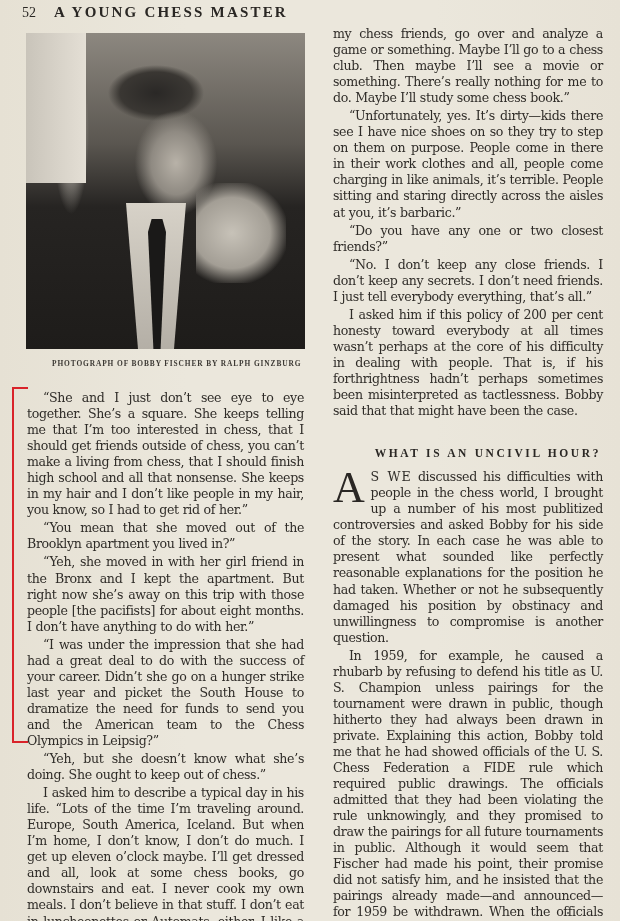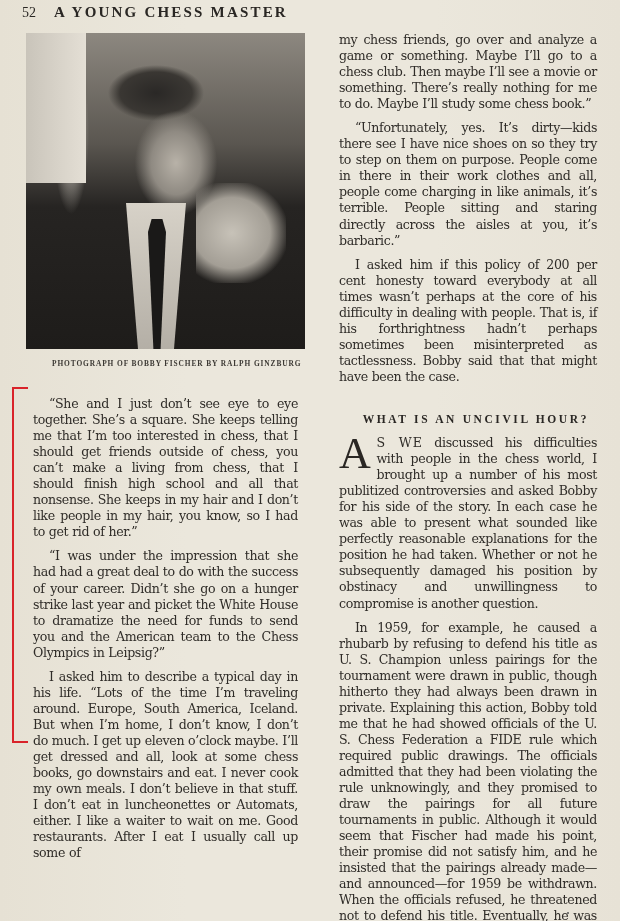--- a/index.html
+++ b/index.html
@@ -60,26 +60,26 @@
       border-left: 2.5px solid #d9232a;
       border-top: 2.5px solid #d9232a;
       border-bottom: 2.5px solid #d9232a;
     }
     .col {
       position: absolute; font-size: 12.6px; line-height: 16.05px;
       text-align: justify; color: #2f2c28;
       font-family: "DejaVu Serif", serif;
       letter-spacing: -0.35px; word-spacing: 0.2px;
     }
-    .col p { margin: 8px; text-indent: 16px; }
+    .col p { margin: 2px; text-indent: 16px; }
     .col p.noindent { text-indent: 0; }
     .col-left { left: 25px; top: 388px; width: 281px; }
     .col-right { left: 331px; top: 24px; width: 274px; }
     .section-head {
-      margin: 26px 16px 8px 0; text-align: right;
+      margin: 26px 4px 8px 0; text-align: right;
       font-family: "Liberation Serif", serif;
       font-size: 11.5px; font-weight: bold; letter-spacing: 2.6px; color: #2a2724;
       text-indent: 0;
     }
     .drop-para { text-indent: 0 !important; }
     .dropcap {
       float: left; font-family: "Liberation Serif", serif;
       font-size: 44px; line-height: 34px; margin: 2px 6px 0 0; color: #2a2724;
     }
     .smallcaps-lead { letter-spacing: 1px; }
@@ -100,27 +100,32 @@
     <div class="tie"></div>
     <div class="hand"></div>
   </div>
 
   <div class="caption">PHOTOGRAPH OF BOBBY FISCHER BY RALPH GINZBURG</div>
 
   <div class="bracket"></div>
 
   <div class="col col-left">
     <p>“She and I just don’t see eye to eye together. She’s a square. She keeps telling me that I’m too interested in chess, that I should get friends outside of chess, you can’t make a living from chess, that I should finish high school and all that nonsense. She keeps in my hair and I don’t like people in my hair, you know, so I had to get rid of her.”</p>
-    <p>“I was under the impression that she had had a great deal to do with the success of your career. Didn’t she go on a hunger strike last year and picket the White House to dramatize the need for funds to send you and the American team to the Chess Olympics in Leipsig?”</p>
+    <p>“You mean that she moved out of the Brooklyn apartment you lived in?”</p>
+    <p>“Yeh, she moved in with her girl friend in the Bronx and I kept the apartment. But right now she’s away on this trip with those people [the pacifists] for about eight months. I don’t have anything to do with her.”</p>
+    <p>“I was under the impression that she had had a great deal to do with the success of your career. Didn’t she go on a hunger strike last year and picket the South House to dramatize the need for funds to send you and the American team to the Chess Olympics in Leipsig?”</p>
+    <p>“Yeh, but she doesn’t know what she’s doing. She ought to keep out of chess.”</p>
     <p>I asked him to describe a typical day in his life. “Lots of the time I’m traveling around. Europe, South America, Iceland. But when I’m home, I don’t know, I don’t do much. I get up eleven o’clock maybe. I’ll get dressed and all, look at some chess books, go downstairs and eat. I never cook my own meals. I don’t believe in that stuff. I don’t eat in luncheonettes or Automats, either. I like a waiter to wait on me. Good restaurants. After I eat I usually call up some of</p>
   </div>
 
   <div class="col col-right">
     <p class="noindent">my chess friends, go over and analyze a game or something. Maybe I’ll go to a chess club. Then maybe I’ll see a movie or something. There’s really nothing for me to do. Maybe I’ll study some chess book.”</p>
     <p>“Unfortunately, yes. It’s dirty—kids there see I have nice shoes on so they try to step on them on purpose. People come in there in their work clothes and all, people come charging in like animals, it’s terrible. People sitting and staring directly across the aisles at you, it’s barbaric.”</p>
+    <p>“Do you have any one or two closest friends?”</p>
+    <p>“No. I don’t keep any close friends. I don’t keep any secrets. I don’t need friends. I just tell everybody everything, that’s all.”</p>
     <p>I asked him if this policy of 200 per cent honesty toward everybody at all times wasn’t perhaps at the core of his difficulty in dealing with people. That is, if his forthrightness hadn’t perhaps sometimes been misinterpreted as tactlessness. Bobby said that that might have been the case.</p>
 
     <div class="section-head">WHAT IS AN UNCIVIL HOUR?</div>
 
     <p class="drop-para"><span class="dropcap">A</span><span class="smallcaps-lead">S WE</span><span> discussed his difficulties with people in the chess world, I brought up a number of his most publitized controversies and asked Bobby for his side of the story. In each case he was able to present what sounded like perfectly reasonable explanations for the position he had taken. Whether or not he subsequently damaged his position by obstinacy and unwillingness to compromise is another question.</span></p>
     <p>In 1959, for example, he caused a rhubarb by refusing to defend his title as U. S. Champion unless pairings for the tournament were drawn in public, though hitherto they had always been drawn in private. Explaining this action, Bobby told me that he had showed officials of the U. S. Chess Federation a FIDE rule which required public drawings. The officials admitted that they had been violating the rule unknowingly, and they promised to draw the pairings for all future tournaments in public. Although it would seem that Fischer had made his point, their promise did not satisfy him, and he insisted that the pairings already made—and announced—for 1959 be withdrawn. When the officials refused, he threatened not to defend his title. Eventually, he was forced to back down; he played and won. But as far as the general public was concerned, his earlier triumph of principle was demolished.</p>
 
   </div>
 
   <div class="speck"></div>

